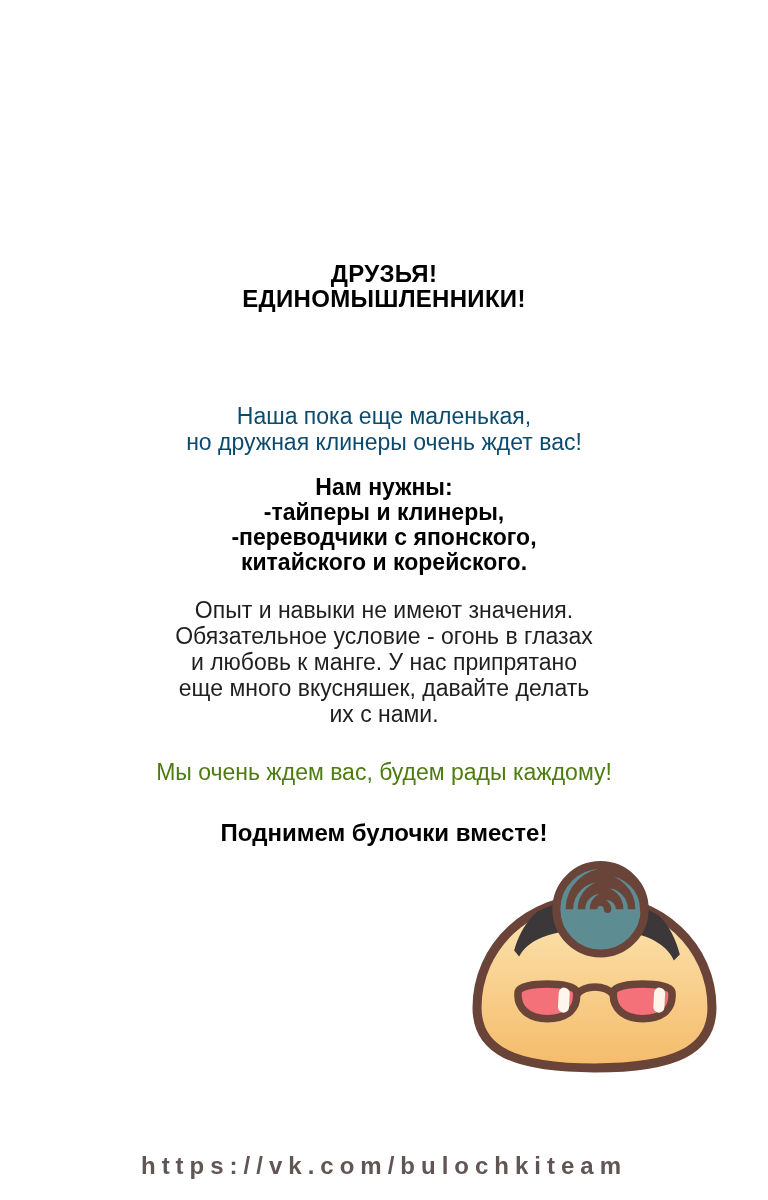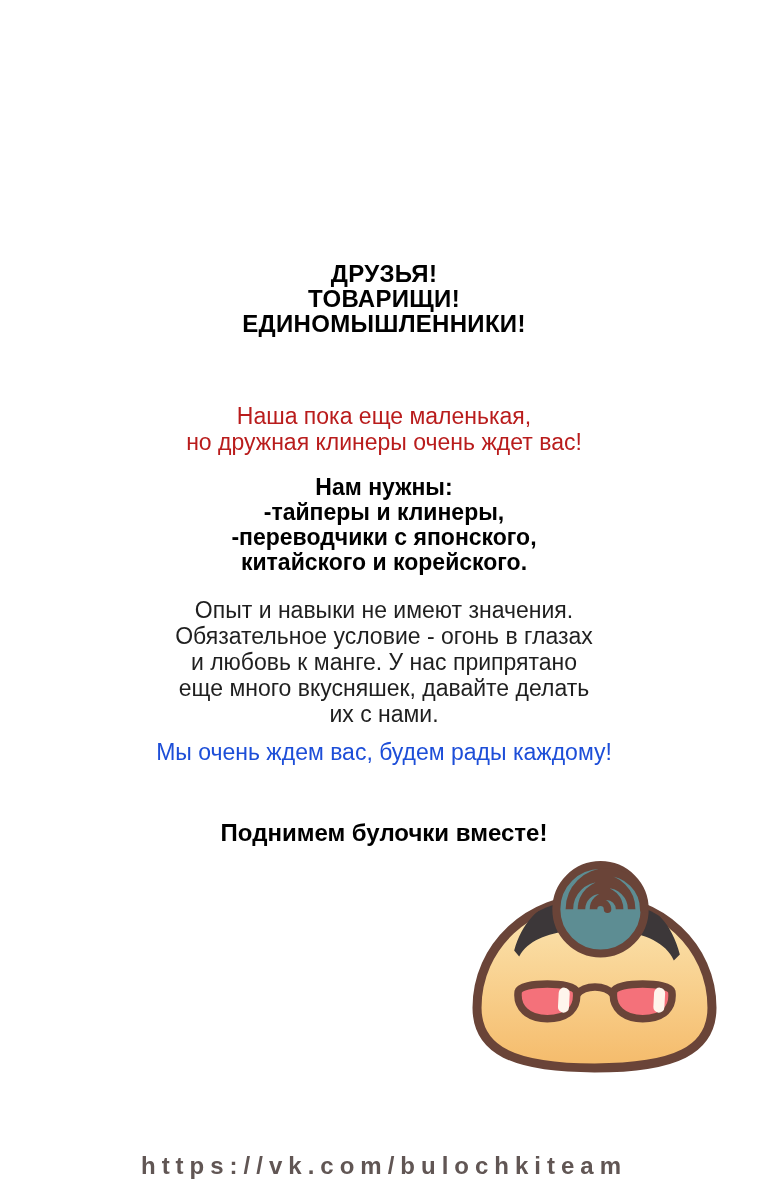--- a/index.html
+++ b/index.html
@@ -23,40 +23,40 @@
     font-size: 24px;
     line-height: 25px;
     font-weight: bold;
     color: #000000;
     letter-spacing: 0.3px;
   }
   .intro {
     top: 383px;
     font-size: 23px;
     line-height: 26px;
-    color: #b91c1c;
+    color: #0c4a6e;
   }
   .needs {
     top: 455px;
     font-size: 23px;
     line-height: 25px;
     font-weight: bold;
     color: #000000;
   }
   .details {
     top: 577px;
     font-size: 23px;
     line-height: 26px;
     color: #1f1f1f;
   }
   .welcome {
-    top: 719px;
+    top: 739px;
     font-size: 23px;
     line-height: 26px;
-    color: #1d4ed8;
+    color: #4d7c0f;
   }
   .slogan {
     top: 800px;
     font-size: 24px;
     line-height: 26px;
     font-weight: bold;
     color: #000000;
   }
   .mascot {
     position: absolute;
@@ -73,21 +73,20 @@
     font-weight: bold;
   }
 </style>
 </head>
 <body>
 
 <div class="page">
 
   <div class="tblock heading">
     <div>ДРУЗЬЯ!</div>
-    <div>ТОВАРИЩИ!</div>
     <div>ЕДИНОМЫШЛЕННИКИ!</div>
   </div>
 
   <div class="tblock intro">
     <div>Наша пока еще маленькая,</div>
     <div>но дружная клинеры очень ждет вас!</div>
   </div>
 
   <div class="tblock needs">
     <div>Нам нужны:</div>

